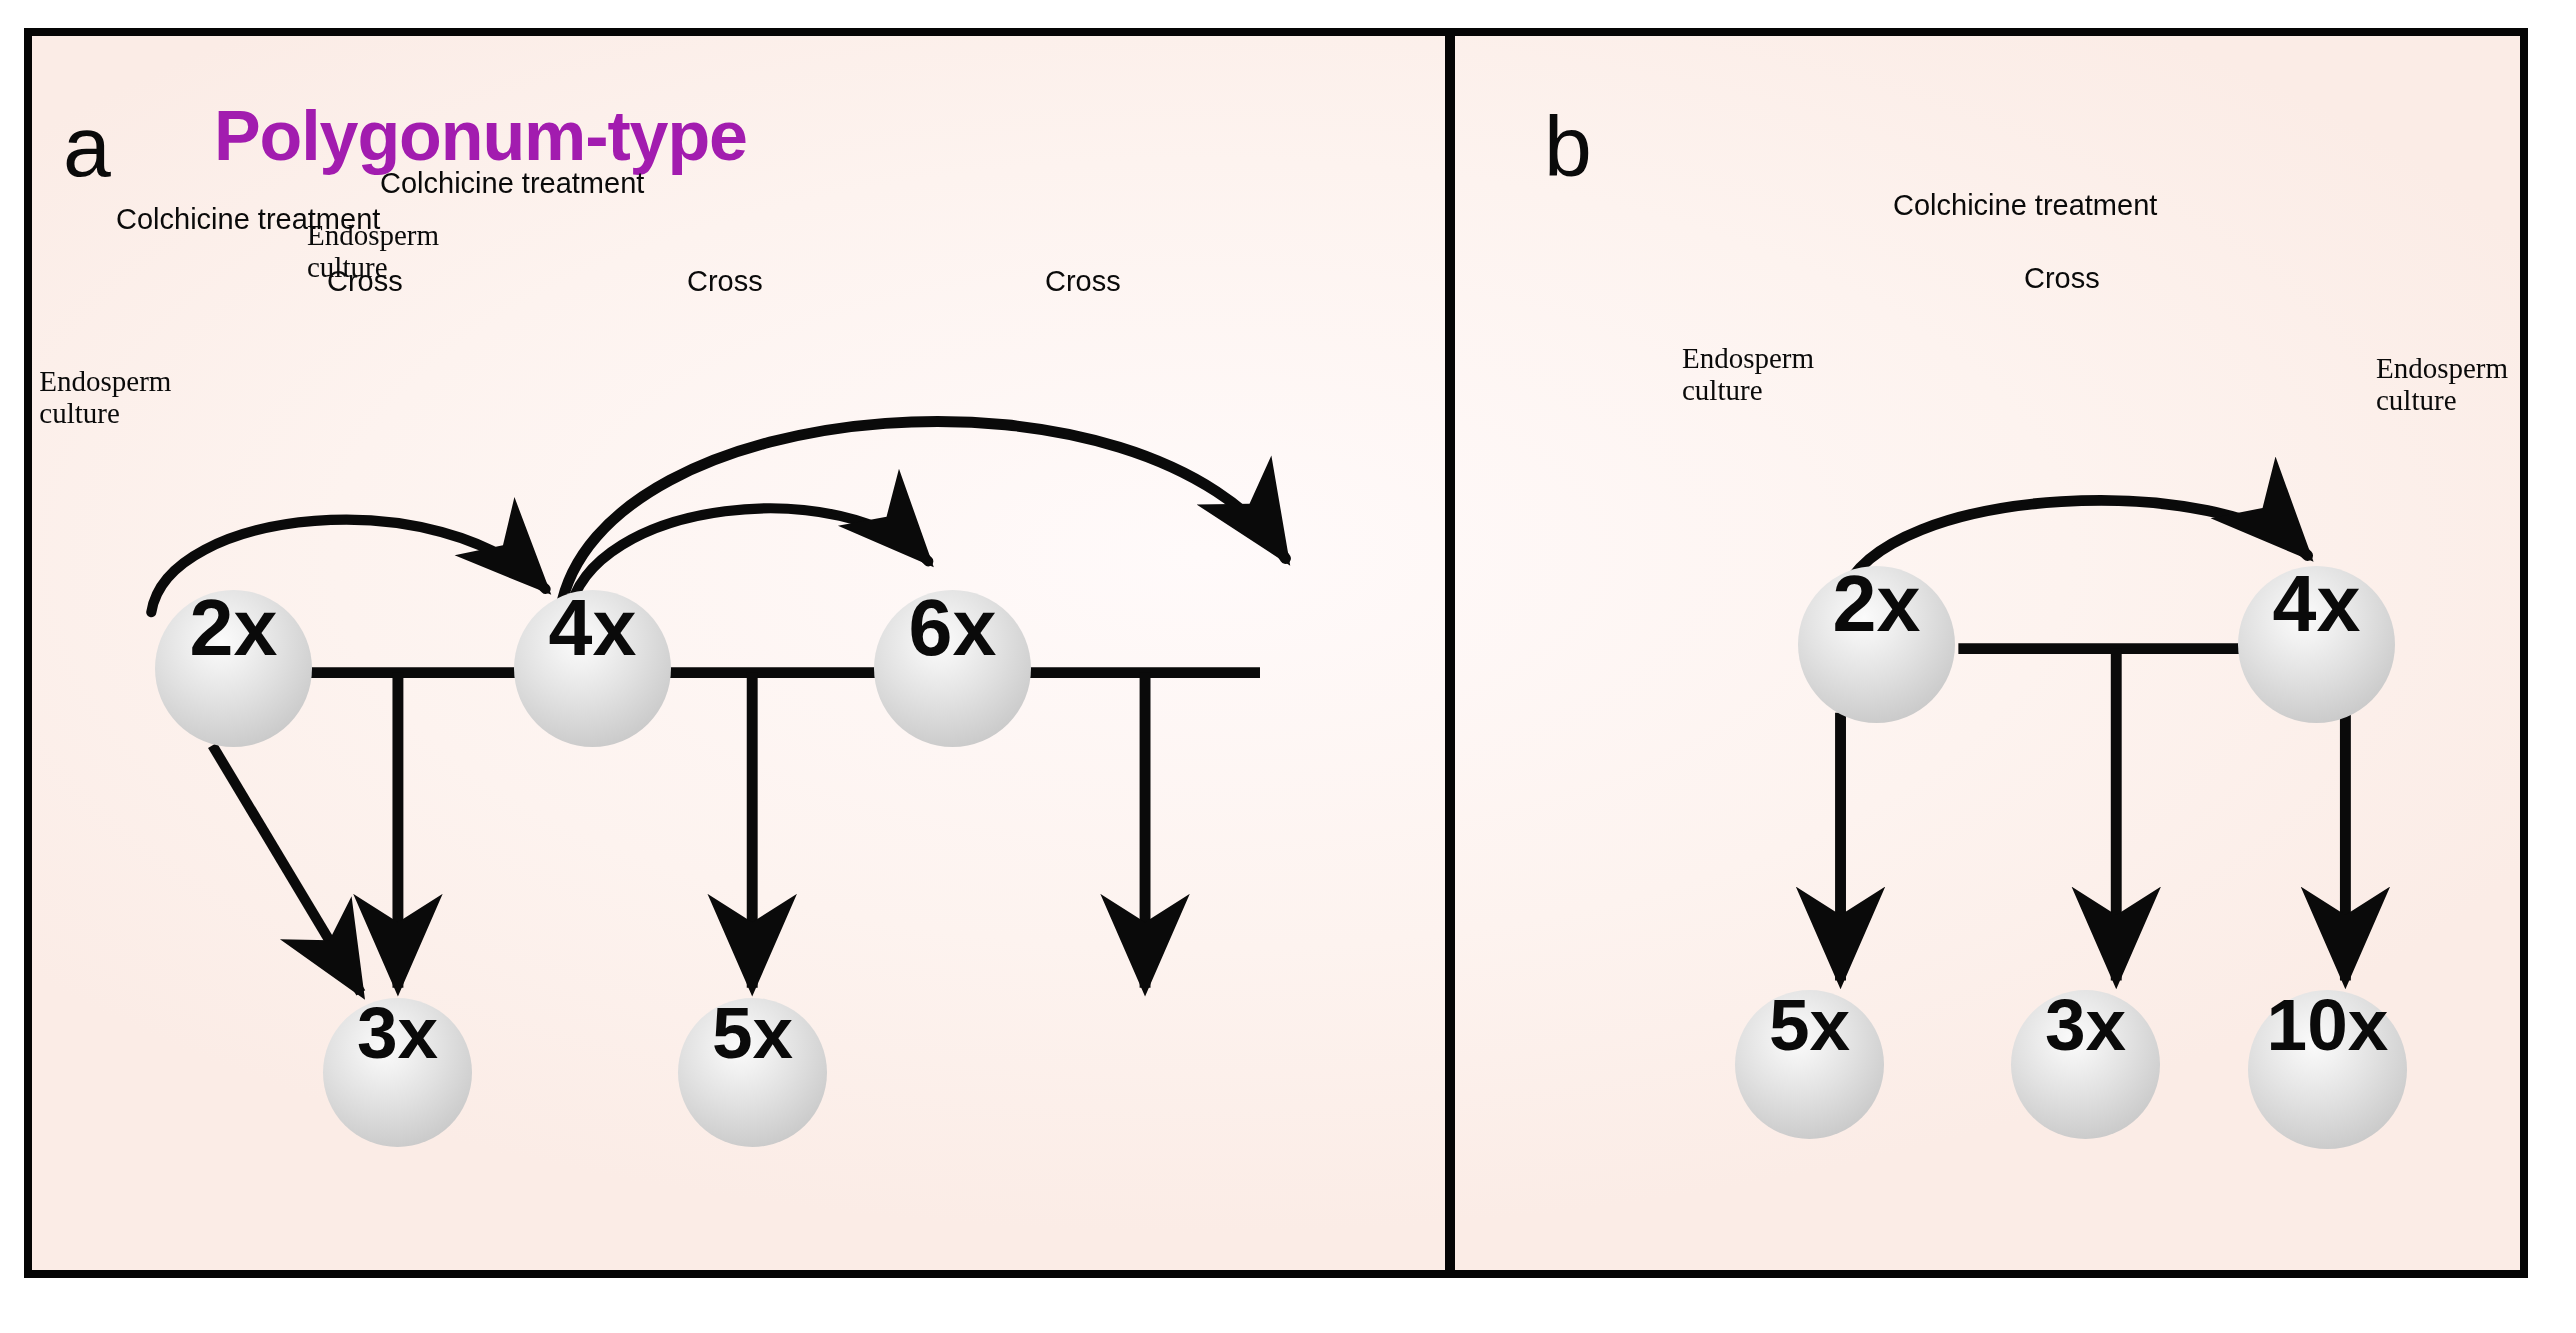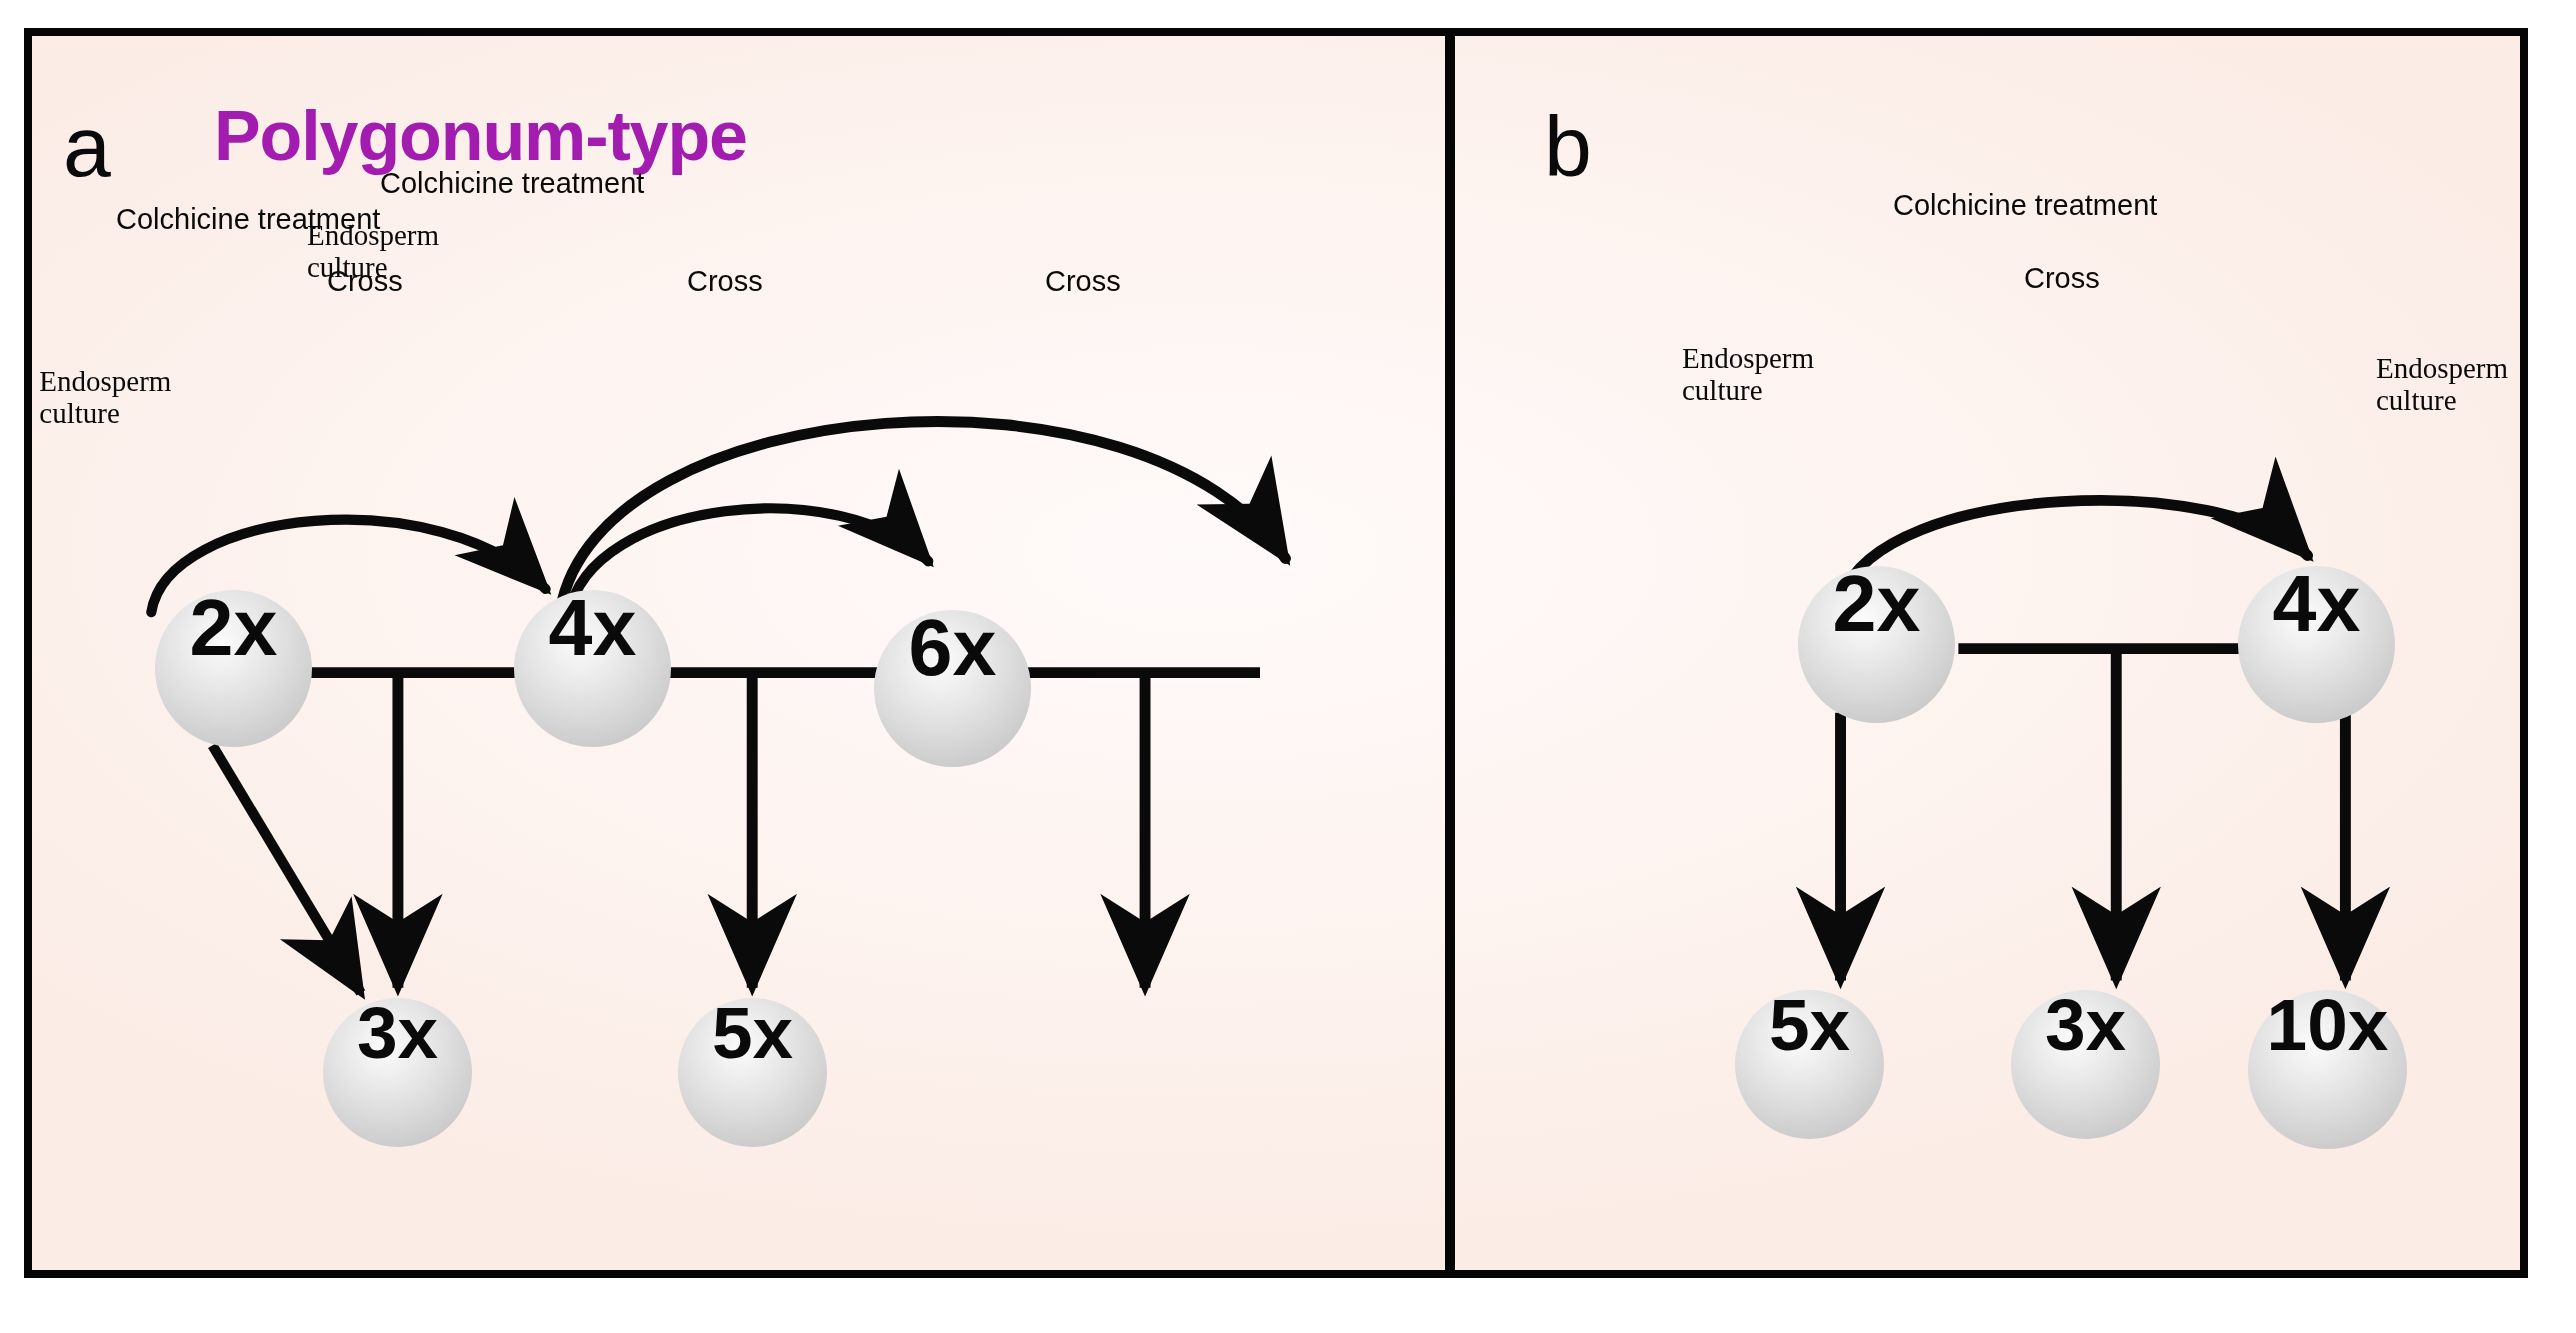--- a/index.html
+++ b/index.html
@@ -142,21 +142,21 @@
       <span>Endosperm</span><br>
       <span>culture</span>
     </div>
 
     <div class="node" style="left:123px;top:554px;width:157px;height:157px;font-size:79px;">
       <span>2x</span>
       </div>
     <div class="node" style="left:482px;top:554px;width:157px;height:157px;font-size:79px;">
       <span>4x</span>
       </div>
-    <div class="node" style="left:842px;top:574px;width:157px;height:157px;font-size:79px;">
+    <div class="node" style="left:842px;top:554px;width:157px;height:157px;font-size:79px;">
       <span>6x</span>
       </div>
 
     <div class="node" style="left:291px;top:962px;width:149px;height:149px;font-size:73px;">
       <span>3x</span>
       </div>
     <div class="node" style="left:646px;top:962px;width:149px;height:149px;font-size:73px;">
       <span>5x</span>
       </div>
 

